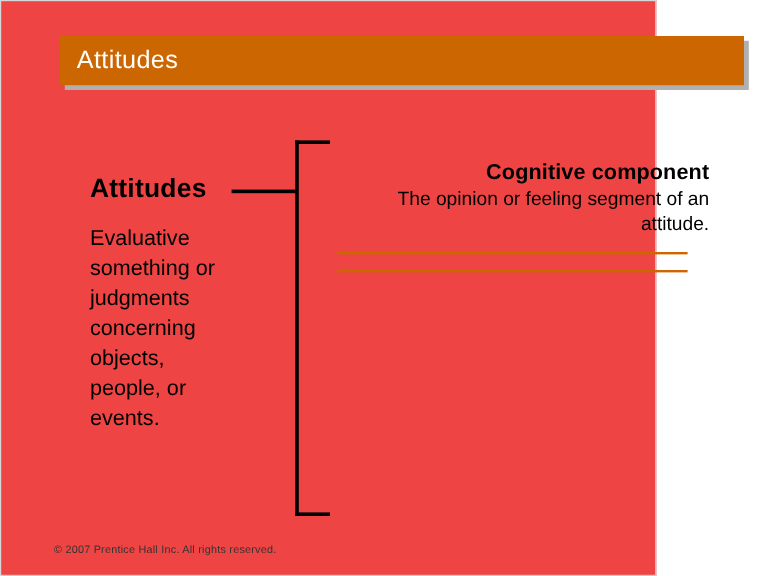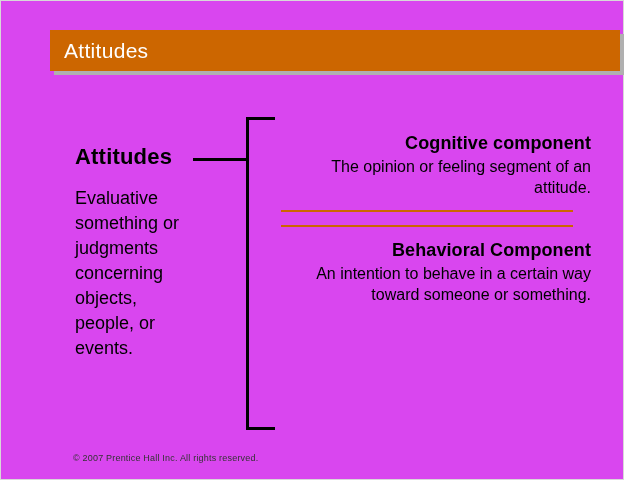--- a/index.html
+++ b/index.html
@@ -11,23 +11,23 @@
     width: 640px;
     height: 480px;
     position: relative;
     font-family: "Liberation Sans", sans-serif;
     color: #000000;
     overflow: hidden;
   }
   .slide {
     position: absolute;
     left: 0; top: 0;
-    width: 624px;
+    width: 547px;
     height: 480px;
-    background: #d946ef;
+    background: #ef4444;
     border: 1px solid #d8d8d8;
     box-sizing: border-box;
   }
   
   .title-shadow {
     position: absolute;
     left: 53px;
     top: 33px;
     width: 570px;
     height: 41px;
@@ -122,21 +122,21 @@
   .divider {
     height: 2px;
     background: #cc6600;
     margin: 12px 0 13px 0;
     width: 292px;
   }
   .item-block { margin-bottom: 0; text-align: right; }
   
   .footer {
     position: absolute;
-    left: 72px;
+    left: 44px;
     top: 452px;
     font-size: 9px;
     color: #333333;
     letter-spacing: 0.2px;
   }
 </style>
 </head>
 <body>
 
 <div class="slide">
@@ -158,22 +158,18 @@
     <div class="item-block">
       <p class="item-title">Cognitive component</p>
       <p class="item-desc">The opinion or feeling segment of an attitude.</p>
     </div>
 
     <div class="divider"></div>
 
 
     <div class="divider"></div>
 
-    <div class="item-block">
-      <p class="item-title">Behavioral Component</p>
-      <p class="item-desc">An intention to behave in a certain way toward someone or something.</p>
-    </div>
 
   </div>
 
   <div class="footer">© 2007 Prentice Hall Inc. All rights reserved.</div>
 
 </div>
 
 </body></html>

